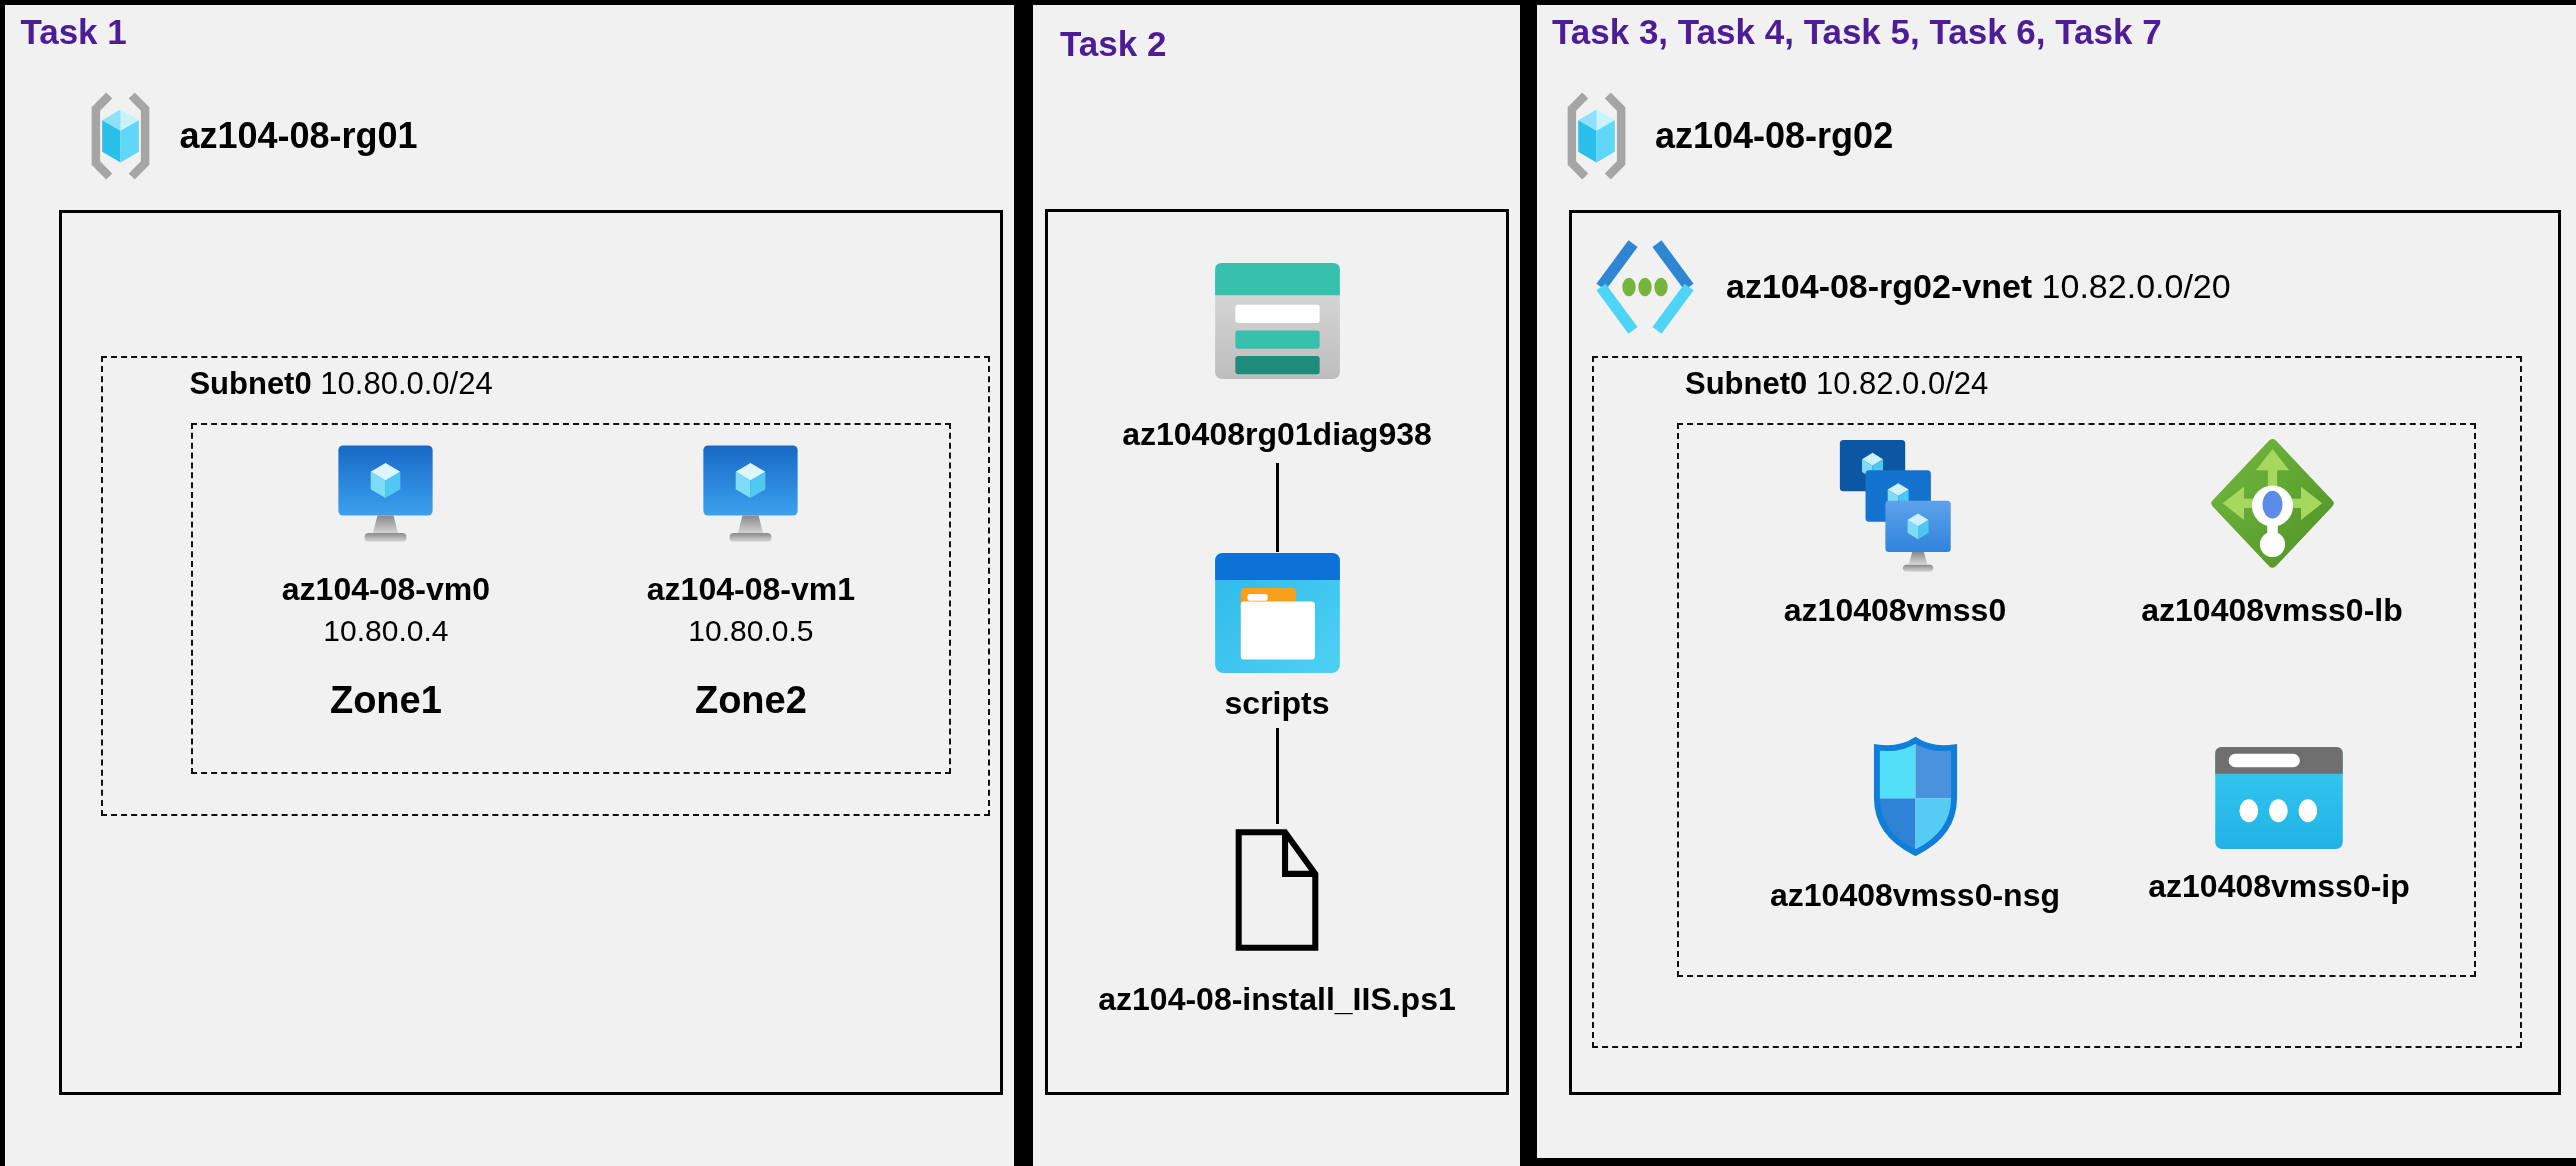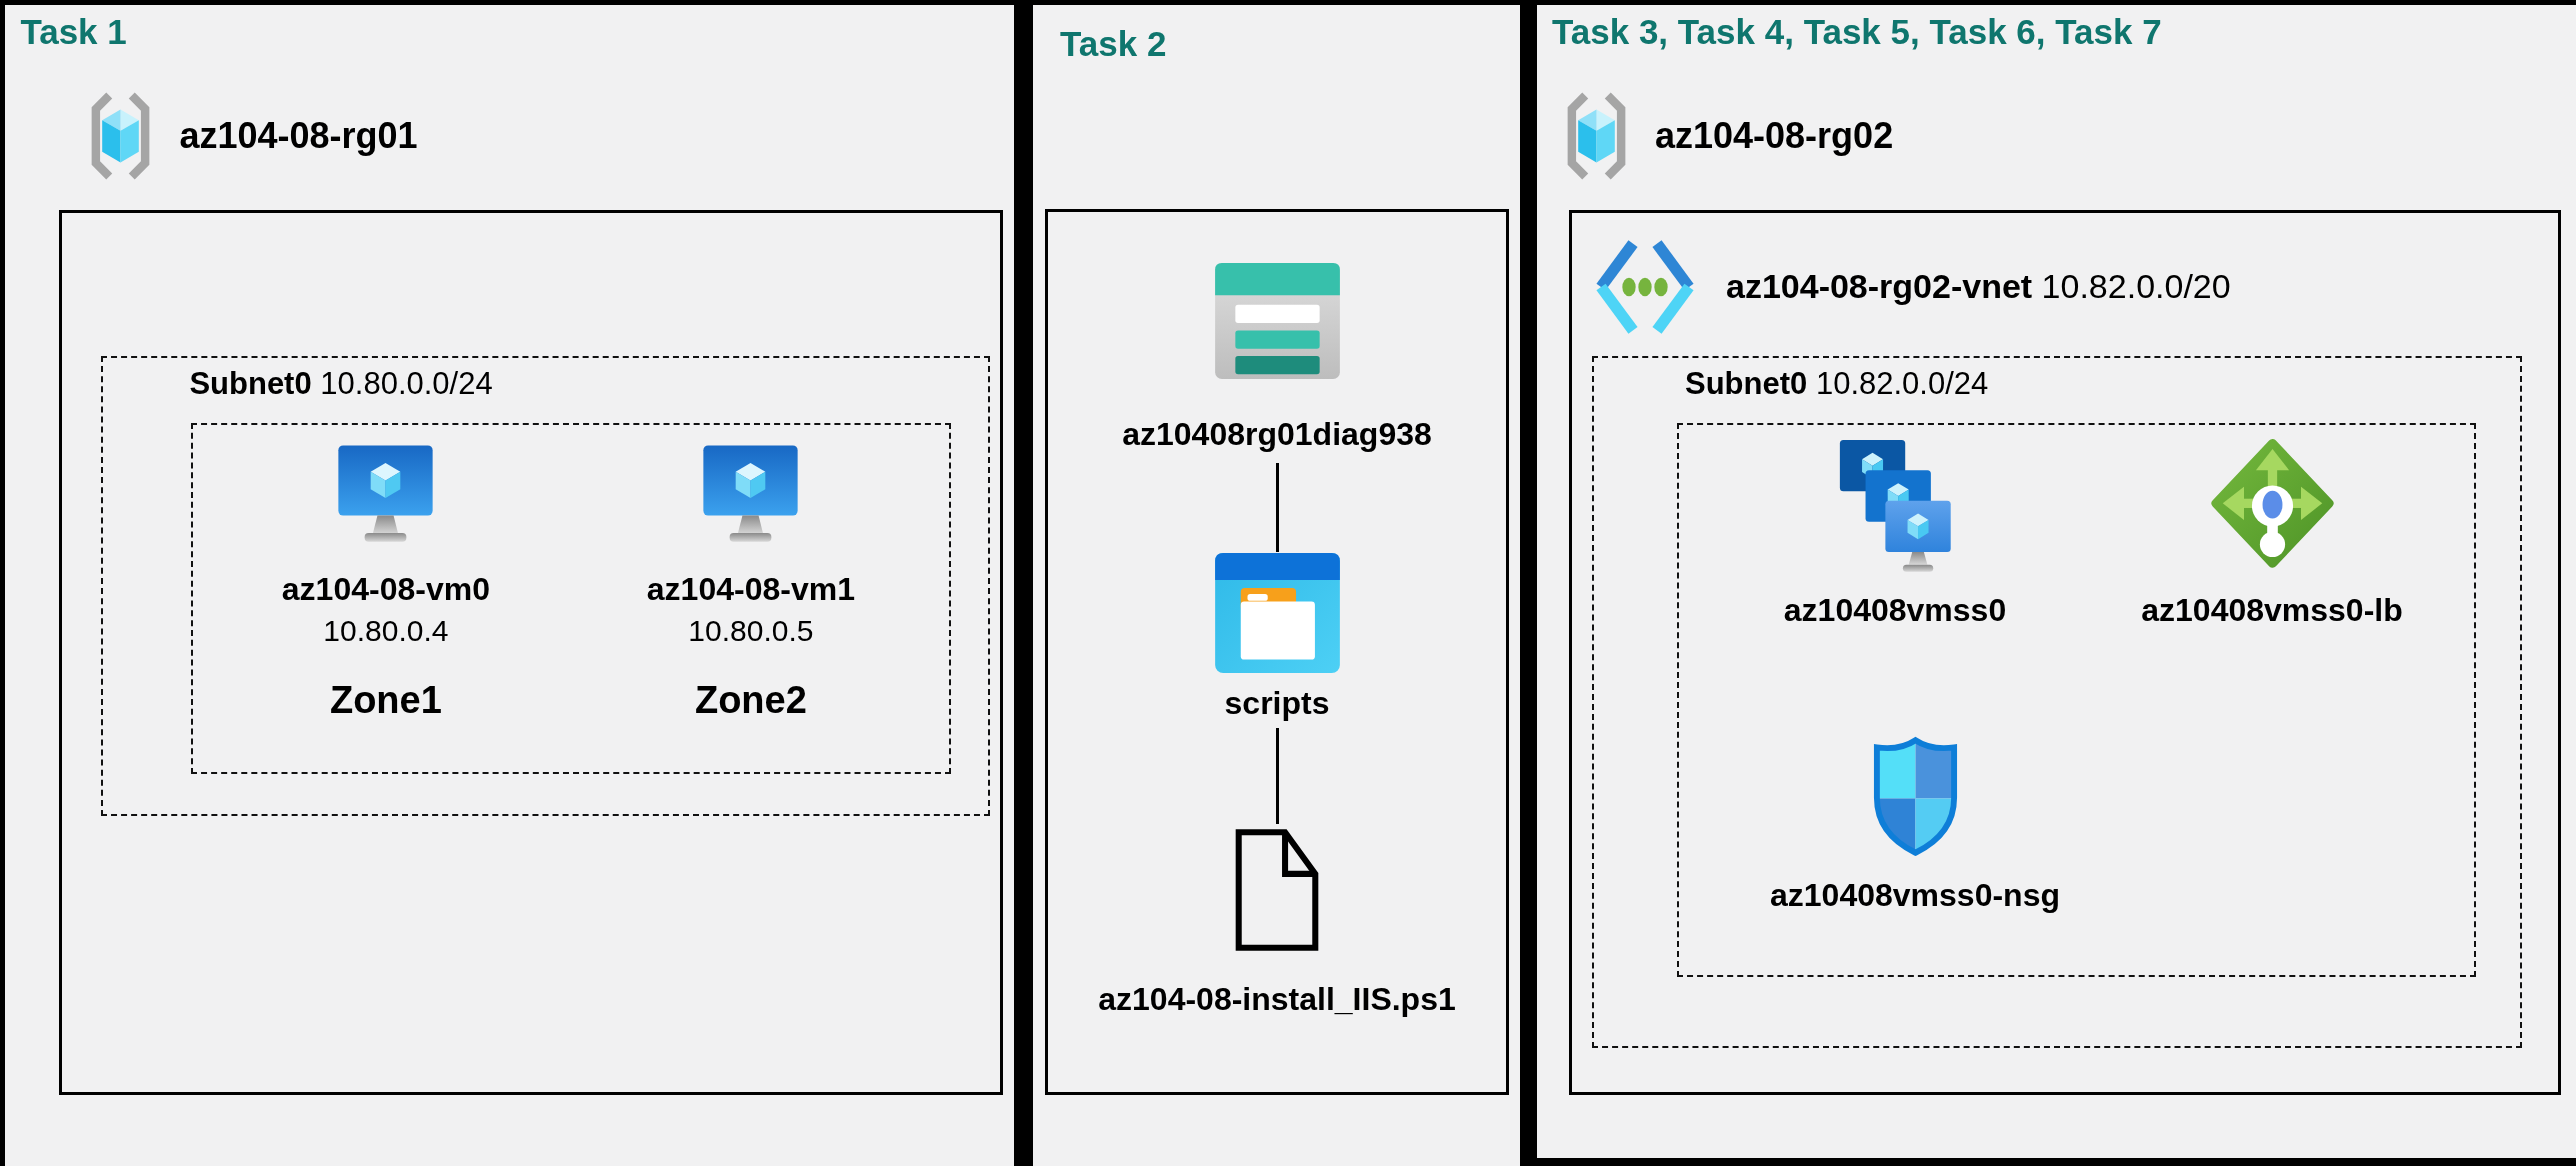--- a/index.html
+++ b/index.html
@@ -1,19 +1,19 @@
 <!DOCTYPE html>
 <html style="font-size:10.8px"><head>
 <meta charset="utf-8">
 <style>
   html,body{margin:0;padding:0;background:#000;}
   #stage{position:relative;width:2576px;height:1166px;background:#000;overflow:hidden;
          font-family:"Liberation Sans","DejaVu Sans",sans-serif;color:#000;}
   .panel{position:absolute;background:#F1F1F2;}
-  .task-title{position:absolute;font-size:35px;font-weight:bold;color:#0f766e;white-space:nowrap;}
+  .task-title{position:absolute;font-size:35px;font-weight:bold;color:#4c1d95;white-space:nowrap;}
   .rg-row{position:absolute;display:flex;align-items:center;gap:23px;}
   .rg-label{font-size:36px;font-weight:bold;white-space:nowrap;}
   .vnet-box{position:absolute;border:3.4px solid #000;}
   .vnet-row{position:absolute;display:flex;align-items:center;gap:27px;}
   .net-label{font-size:34px;white-space:nowrap;}
   .net-label .name{font-weight:bold;}
   .net-label .cidr{font-weight:normal;}
   .subnet-box{position:absolute;border:2.7px dashed #111;}
   .subnet-label{position:absolute;font-size:31px;white-space:nowrap;}
   .subnet-label .name{font-weight:bold;}
@@ -253,20 +253,37 @@
                 <rect x="10" y="0" width="65" height="97" fill="#54DFF8"></rect>
                 <rect x="75" y="0" width="65" height="97" fill="#4A92DC"></rect>
                 <rect x="10" y="97" width="65" height="91" fill="#2F83D6"></rect>
                 <rect x="75" y="97" width="65" height="91" fill="#54CCF3"></rect>
               </g>
               <path d="M75 8 C90 18 112 22 134 19 L134 96 C134 138 110 163 75 180 C40 163 16 138 16 96 L16 19 C38 22 60 18 75 8 Z" fill="none" stroke="#0E7ED8" stroke-width="9"></path>
             </svg>
             <div class="res-label">az10408vmss0-nsg</div>
           </div>
 
+          <div class="cell" style="left:445px;top:322px;width:310px;">
+            <svg width="128" height="102" viewBox="0 0 190 152">
+              <defs>
+                  <linearGradient id="ipbody" x1="0" y1="0" x2="0" y2="1">
+                    <stop offset="0" stop-color="#38CBF2"></stop>
+                    <stop offset="1" stop-color="#1FB2E6"></stop>
+                  </linearGradient>
+                </defs>
+              <rect x="0" y="0" width="190" height="152" rx="10" fill="url(#ipbody)"></rect>
+              <path d="M0 10 Q0 0 10 0 H180 Q190 0 190 10 V40 H0 Z" fill="#6F6F6F"></path>
+              <rect x="20" y="10" width="106" height="20" rx="10" fill="#FFFFFF"></rect>
+              <ellipse cx="50" cy="95" rx="14" ry="17" fill="#FFFFFF"></ellipse>
+              <ellipse cx="94" cy="95" rx="14" ry="17" fill="#FFFFFF"></ellipse>
+              <ellipse cx="138" cy="95" rx="14" ry="17" fill="#FFFFFF"></ellipse>
+            </svg>
+            <div class="res-label">az10408vmss0-ip</div>
+          </div>
 
         </div>
       </div>
     </div>
   </div>
 
 </div>
 
 
 </body></html>

